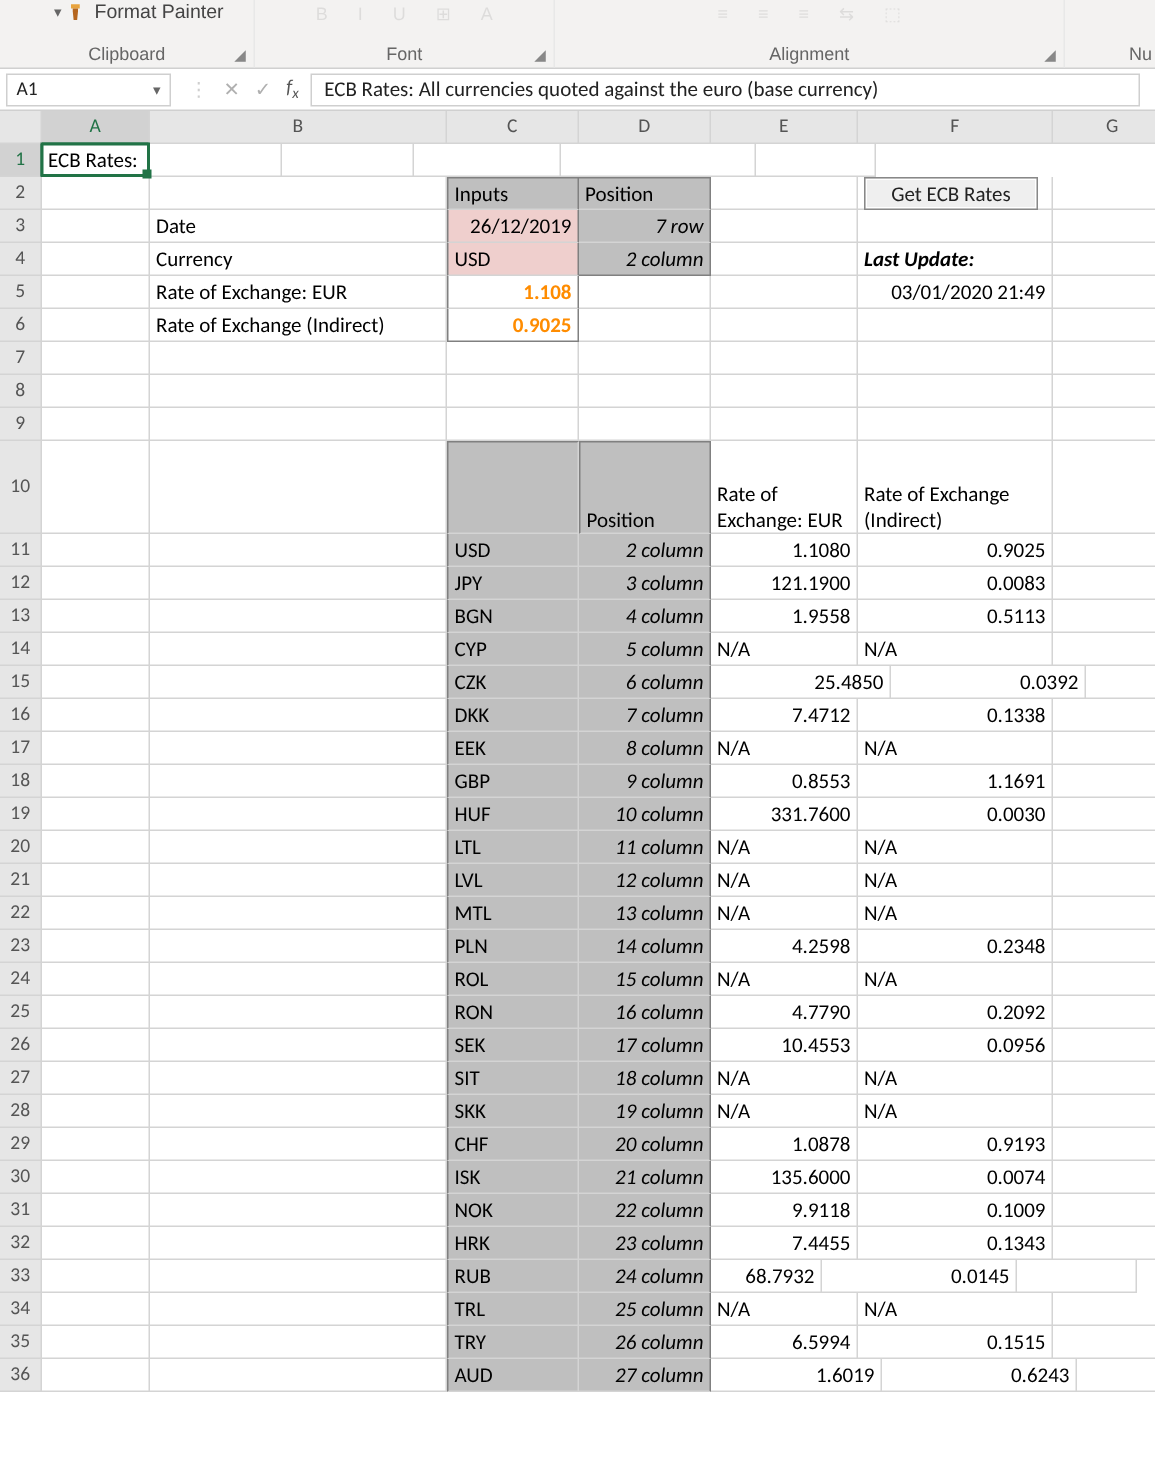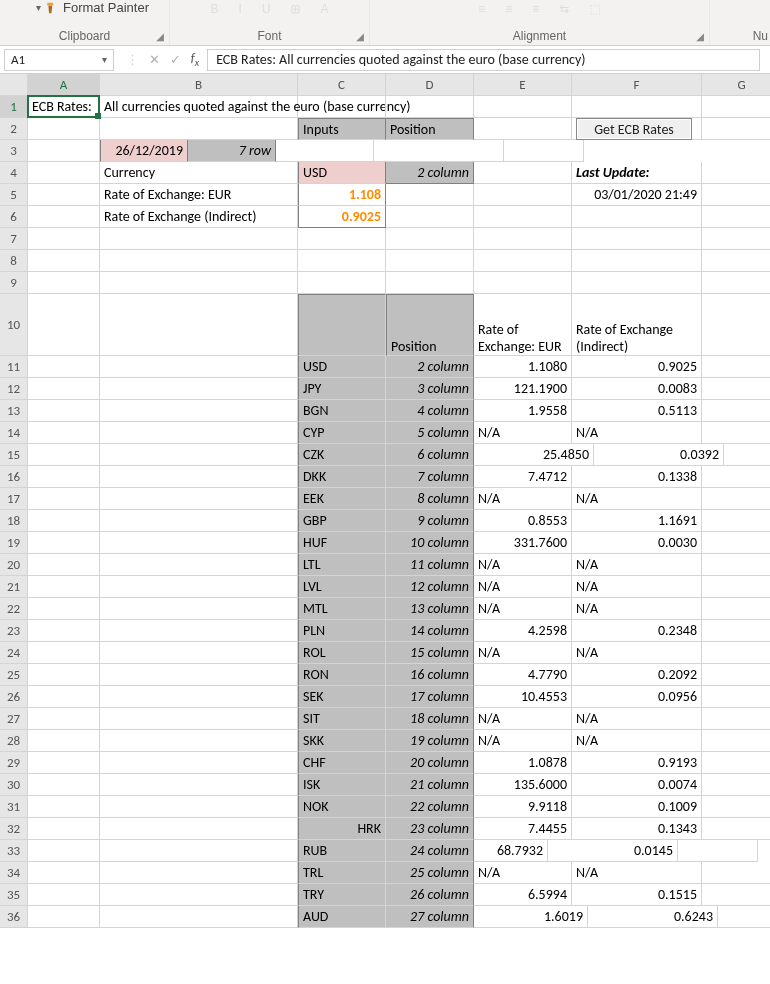--- a/index.html
+++ b/index.html
@@ -348,23 +348,20 @@
         <div class="ch" style="width: 88px;">D</div>
         <div class="ch" style="width: 98px;">E</div>
         <div class="ch" style="width: 130px;">F</div>
         <div class="ch" style="width: 80px;">G</div>
       </div>
     <div class="cells" id="cells">
         <div class="row" style="height: 22px;">
           <div class="cell bold" style="width: 72px; height: 22px;">
             <span>ECB Rates:</span>
           </div>
-          <div class="cell bold" style="width: 198px; height: 22px;">
-            <span>All currencies quoted against the euro (base currency)</span>
-          </div>
           <div class="cell" style="width: 88px; height: 22px;"></div>
           <div class="cell" style="width: 88px; height: 22px;"></div>
           <div class="cell" style="width: 98px; height: 22px;"></div>
           <div class="cell" style="width: 130px; height: 22px;"></div>
           <div class="cell" style="width: 80px; height: 22px;"></div>
         </div>
         <div class="row" style="height: 22px;">
           <div class="cell" style="width: 72px; height: 22px;"></div>
           <div class="cell" style="width: 198px; height: 22px;"></div>
           <div class="cell bold grey box-tl box-r" style="width: 88px; height: 22px;">
@@ -372,20 +369,23 @@
           </div>
           <div class="cell bold grey box-t box-r" style="width: 88px; height: 22px;">
             <span>Position</span>
           </div>
           <div class="cell" style="width: 98px; height: 22px;"></div>
           <div class="cell" style="width: 130px; height: 22px;"></div>
           <div class="cell" style="width: 80px; height: 22px;"></div>
         </div>
         <div class="row" style="height: 22px;">
           <div class="cell" style="width: 72px; height: 22px;"></div>
+          <div class="cell bold" style="width: 198px; height: 22px;">
+            <span>Date</span>
+          </div>
           <div class="cell salmon ar box-l box-r" style="width: 88px; height: 22px;">
             <span>26/12/2019</span>
           </div>
           <div class="cell italic grey ar box-r" style="width: 88px; height: 22px;">
             <span>7 row</span>
           </div>
           <div class="cell" style="width: 98px; height: 22px;"></div>
           <div class="cell" style="width: 130px; height: 22px;"></div>
           <div class="cell" style="width: 80px; height: 22px;"></div>
         </div>
@@ -829,21 +829,21 @@
             <span>9.9118</span>
           </div>
           <div class="cell ar" style="width: 130px; height: 22px;">
             <span>0.1009</span>
           </div>
           <div class="cell" style="width: 80px; height: 22px;"></div>
         </div>
         <div class="row" style="height: 22px;">
           <div class="cell" style="width: 72px; height: 22px;"></div>
           <div class="cell" style="width: 198px; height: 22px;"></div>
-          <div class="cell grey box-l" style="width: 88px; height: 22px; justify-content: flex-end;">
+          <div class="cell grey box-l" style="width: 88px; height: 22px;">
             <span>HRK</span>
           </div>
           <div class="cell italic grey ar box-r" style="width: 88px; height: 22px;">
             <span>23 column</span>
           </div>
           <div class="cell ar" style="width: 98px; height: 22px;">
             <span>7.4455</span>
           </div>
           <div class="cell ar" style="width: 130px; height: 22px;">
             <span>0.1343</span>

